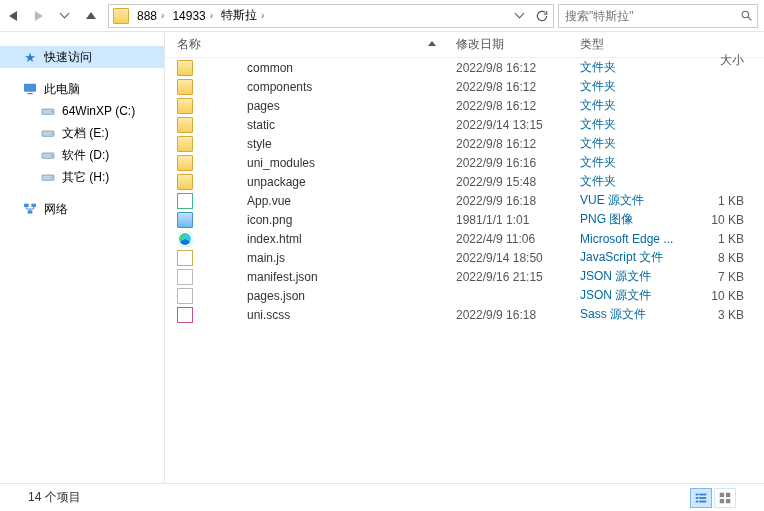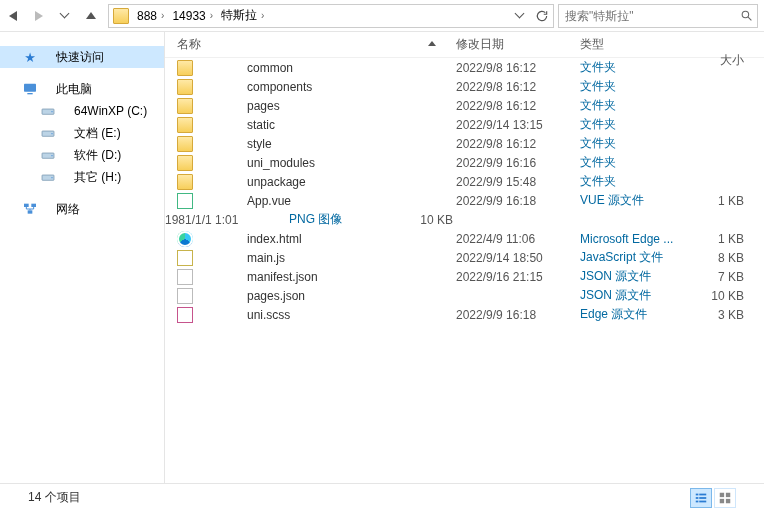--- a/index.html
+++ b/index.html
@@ -31,21 +31,21 @@
   .main { display: flex; height: calc(100% - 32px - 28px); }
   .sidebar { width: 165px; border-right: 1px solid #e5e5e5; padding-top: 14px; overflow: hidden; }
   .side-group { margin-bottom: 10px; }
   .side-item { display: flex; align-items: center; height: 22px; padding-left: 22px; white-space: nowrap; }
   .side-sub  { padding-left: 40px; }
   .side-item.selected { background: #cde8ff; }
   .side-icon { width: 16px; height: 16px; margin-right: 6px; display: inline-flex; align-items: center; justify-content: center; }
   .icon-quickaccess { color: #2b7cd3; }
   .icon-quickaccess::before { content:"★"; font-size: 13px; }
   .icon-pc svg, .icon-drive svg, .icon-network svg { width: 16px; height: 16px; }
-  .side-label { white-space: nowrap; overflow: hidden; text-overflow: ellipsis; margin-left: 12px; }
+  .side-label { white-space: nowrap; overflow: hidden; text-overflow: ellipsis; }
 
   
   .list { flex: 1; position: relative; overflow: hidden; }
   .cols { display: flex; align-items: center; height: 26px; color: #555; border-bottom: 1px solid #f0f0f0; }
   .col-name { flex: 1; padding-left: 12px; display:flex; align-items:center; }
   .col-date { width: 118px; }
   .col-type { width: 120px; padding-left: 6px; }
   .col-size { width: 70px; text-align: right; padding-right: 20px; margin-top: 32px; }
   .sort-ind { width: 8px; height: 8px; margin-left: auto; margin-right: 20px; }
   .sort-ind::before { content:""; display:block; width:0; height:0; border-left:4px solid transparent; border-right:4px solid transparent; border-bottom:5px solid #555; }
@@ -275,20 +275,24 @@
         <div class="row">
           <div class="cell-name">
             <span class="fi fi-vue"></span>
             <span class="filename">App.vue</span>
           </div>
           <div class="cell-date">2022/9/9 16:18</div>
           <div class="cell-type">VUE 源文件</div>
           <div class="cell-size">1 KB</div>
         </div>
         <div class="row">
+          <div class="cell-name">
+            <span class="fi fi-img"></span>
+            <span class="filename">icon.png</span>
+          </div>
           <div class="cell-date">1981/1/1 1:01</div>
           <div class="cell-type">PNG 图像</div>
           <div class="cell-size">10 KB</div>
         </div>
         <div class="row">
           <div class="cell-name">
             <span class="fi fi-edge"></span>
             <span class="filename">index.html</span>
           </div>
           <div class="cell-date">2022/4/9 11:06</div>
@@ -320,21 +324,21 @@
           </div>
           <div class="cell-type">JSON 源文件</div>
           <div class="cell-size">10 KB</div>
         </div>
         <div class="row">
           <div class="cell-name">
             <span class="fi fi-scss"></span>
             <span class="filename">uni.scss</span>
           </div>
           <div class="cell-date">2022/9/9 16:18</div>
-          <div class="cell-type">Edge 源文件</div>
+          <div class="cell-type">Sass 源文件</div>
           <div class="cell-size">3 KB</div>
         </div>
       </div>
   </div>
 </div>
 
 <div class="statusbar">
   <span>14 个项目</span>
   <span class="status-spacer"></span>
   <div class="view-toggle">

